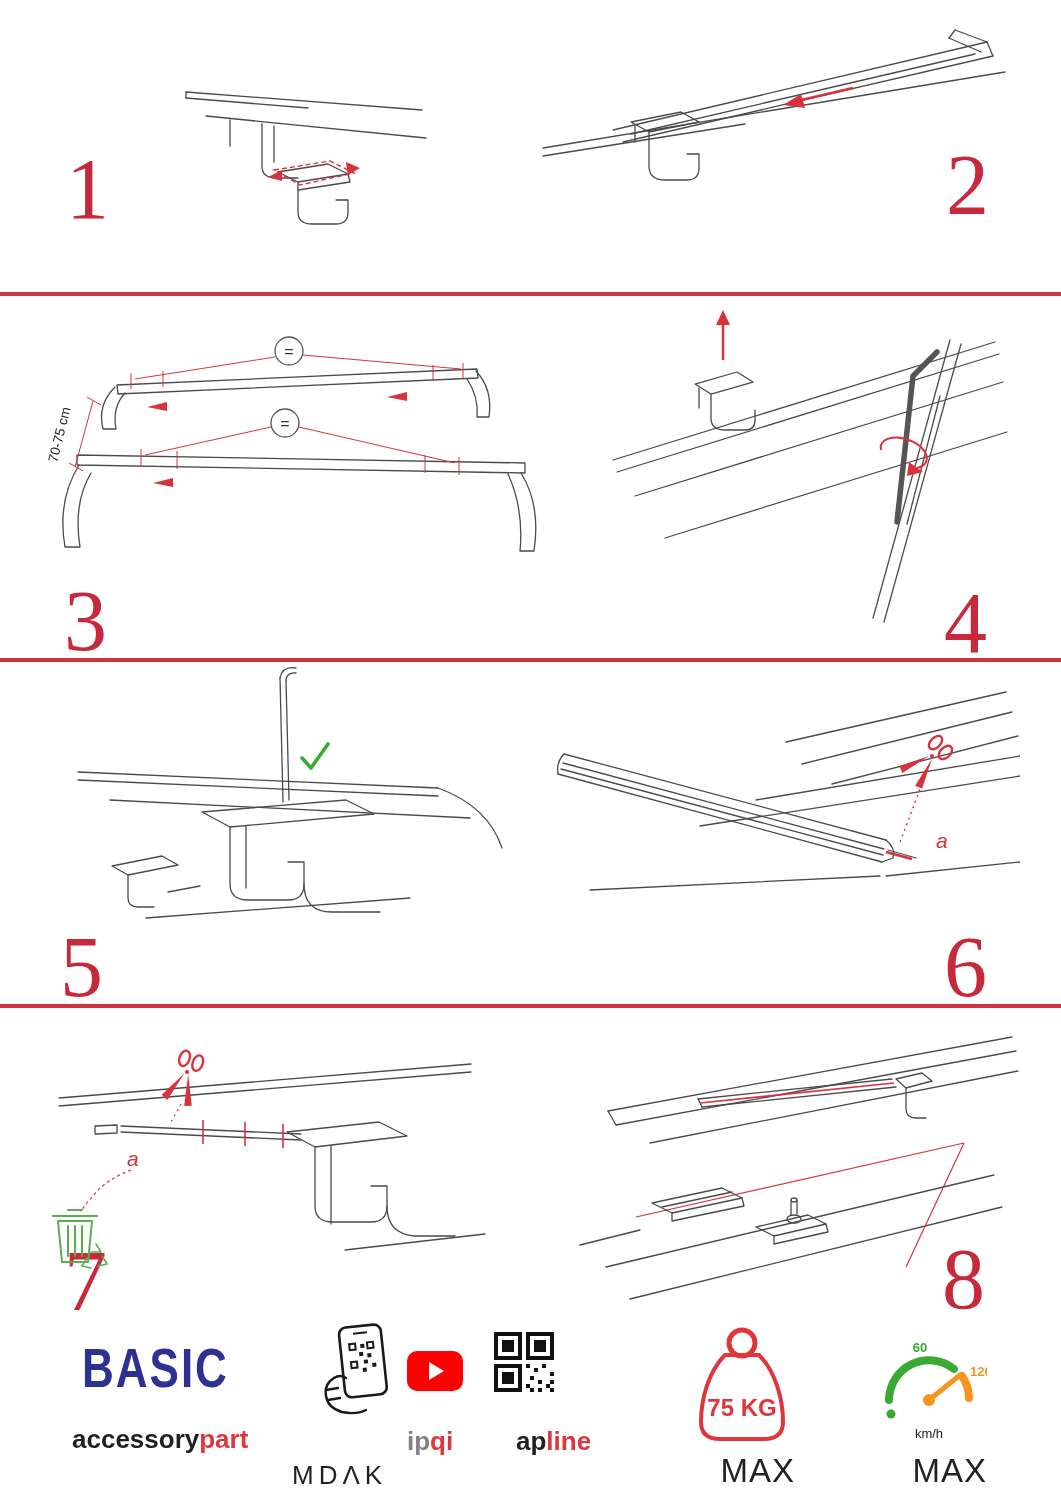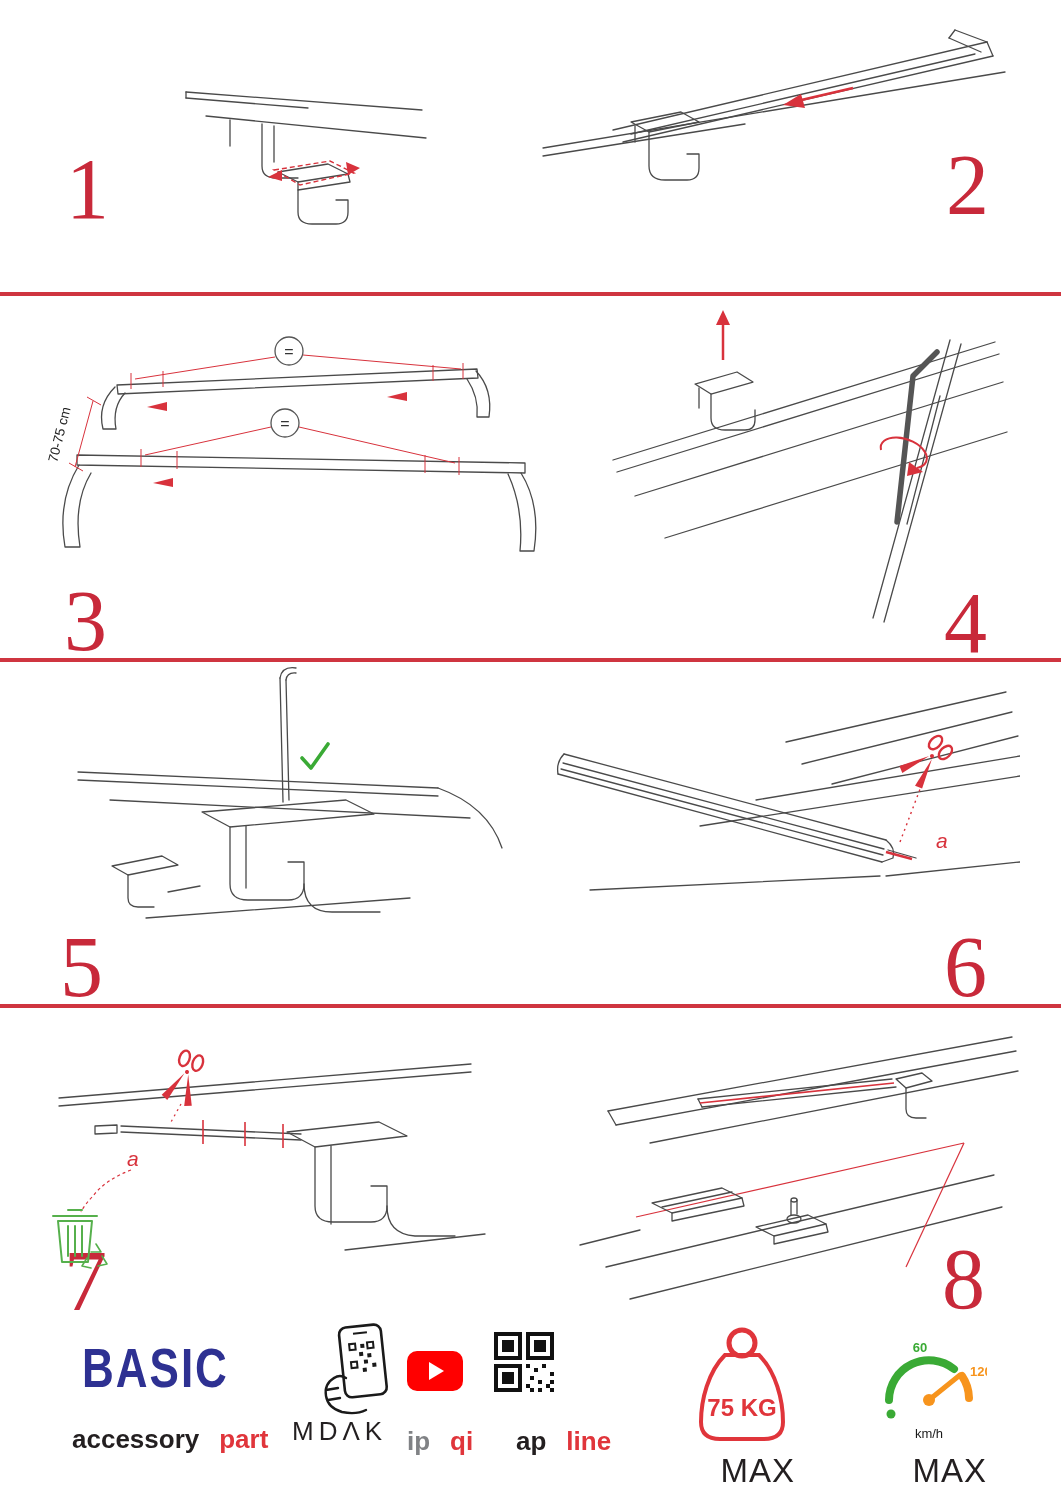--- a/index.html
+++ b/index.html
@@ -16,22 +16,22 @@
   .art { position:absolute; }
   .art text { font-family:"Liberation Sans", sans-serif; }
 
   
   .basic-logo {
     position:absolute; left:82px; top:1336px; width:150px;
     font-size:44px; font-weight:700; color:#2e3192; letter-spacing:2px;
     transform:scaleY(1.28); transform-origin:top left;
   }
   .wordmark { position:absolute; font-size:26px; font-weight:700; color:#231f20; white-space:nowrap; }
-  .wordmark .red { color:#e0353b;margin-left:20px; }
-  .mdak { left:292px; top:1416px; letter-spacing:5px; font-weight:400; }
+  .wordmark .red { color:#e0353b; }
+  .mdak { left:292px; top:1460px; letter-spacing:5px; font-weight:400; }
   .accpart { left:72px; top:1424px; }
   .ipqi { left:407px; top:1426px; font-weight:700; }
   .ipqi .gray { color:#808285; }
   .apline { left:516px; top:1426px; }
   .max-label {
     position:absolute; font-size:33px; color:#231f20; letter-spacing:1px; text-align:right;
   }
 </style>
 </head>
 <body>

